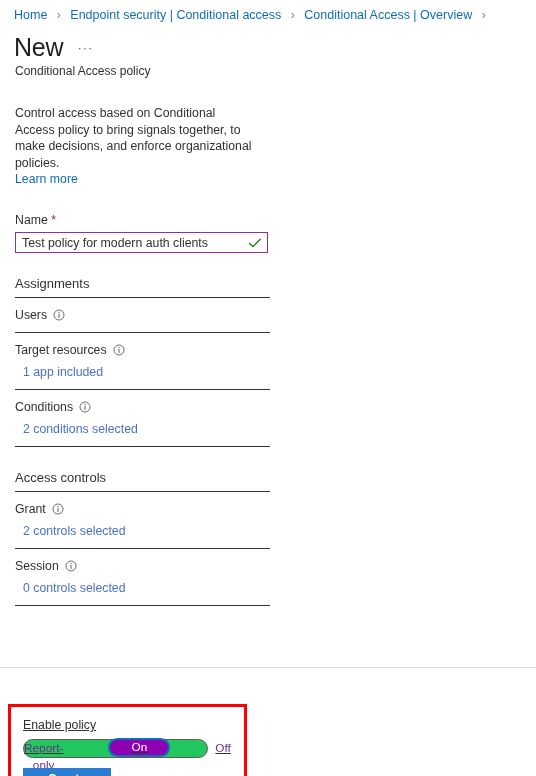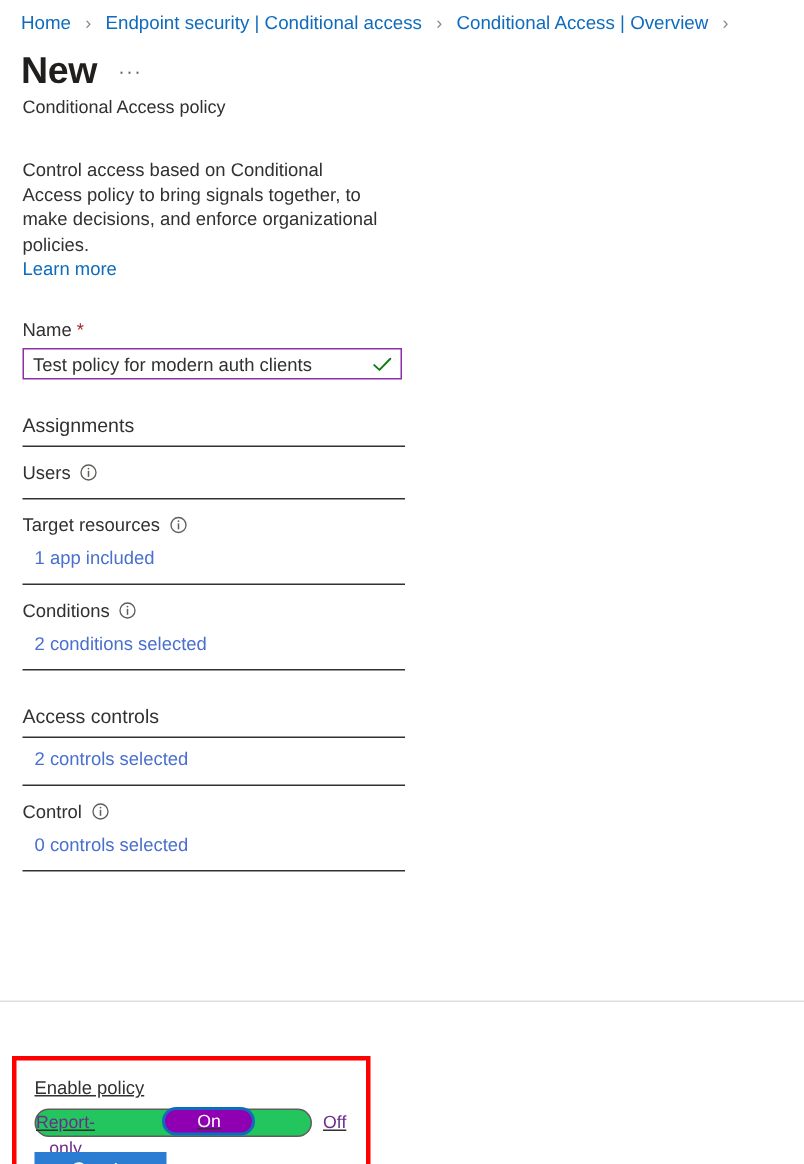--- a/index.html
+++ b/index.html
@@ -35,21 +35,21 @@
   }
 
   
   .title-row {
     display: flex;
     align-items: flex-end;
     padding: 10px 0 0 14px;
   }
   .page-title {
     font-size: 25px;
-    font-weight: 700;
+    font-weight: 400;
     letter-spacing: -0.2px;
     color: #201f1e;
     line-height: 28px;
   }
   .ellipsis-btn {
     margin-left: 14px;
     margin-bottom: 6px;
     color: #605e5c;
     font-size: 13px;
     letter-spacing: 1px;
@@ -307,25 +307,33 @@
       <rect x="5.5" y="4.9" width="1" height="4" fill="#605e5c"></rect>
     </svg>
   </div>
   <div class="row-value">2 conditions selected</div>
   <hr class="row-rule">
 
   
   <div class="section-head">Access controls</div>
   <hr class="rule">
 
+  <div class="row-label">
+    <span>Grant</span>
+    <svg class="info-icon" viewBox="0 0 12 12">
+      <circle cx="6" cy="6" r="5" fill="none" stroke="#605e5c" stroke-width="0.9"></circle>
+      <circle cx="6" cy="3.4" r="0.6" fill="#605e5c"></circle>
+      <rect x="5.5" y="4.9" width="1" height="4" fill="#605e5c"></rect>
+    </svg>
+  </div>
   <div class="row-value">2 controls selected</div>
   <hr class="row-rule">
 
   <div class="row-label">
-    <span>Control</span>
+    <span>Session</span>
     <svg class="info-icon" viewBox="0 0 12 12">
       <circle cx="6" cy="6" r="5" fill="none" stroke="#605e5c" stroke-width="0.9"></circle>
       <circle cx="6" cy="3.4" r="0.6" fill="#605e5c"></circle>
       <rect x="5.5" y="4.9" width="1" height="4" fill="#605e5c"></rect>
     </svg>
   </div>
   <div class="row-value">0 controls selected</div>
   <hr class="row-rule">
 
 </div>

